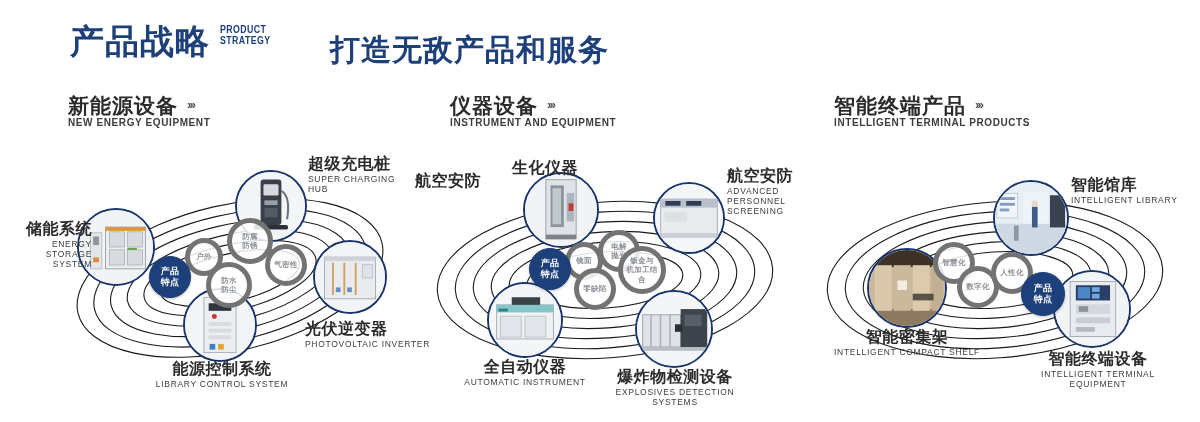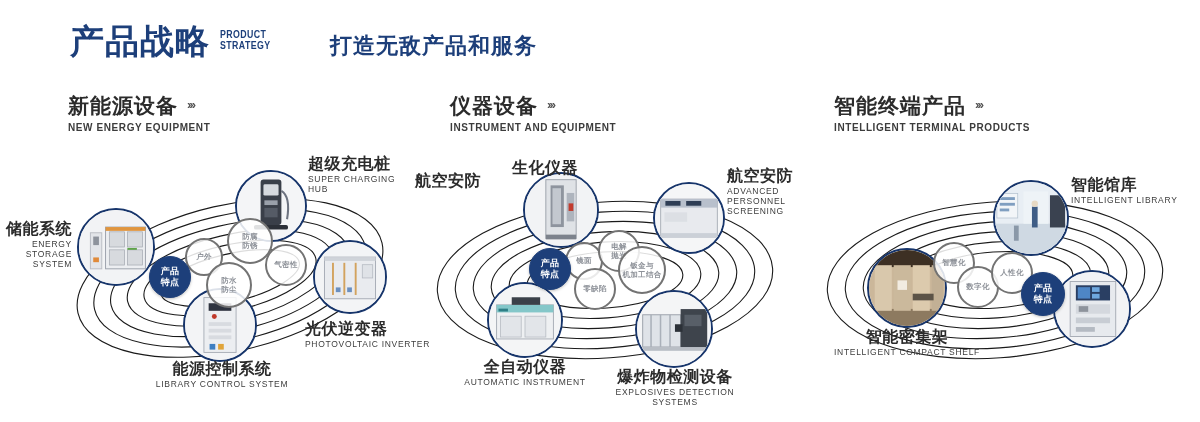--- a/index.html
+++ b/index.html
@@ -5,46 +5,46 @@
 <style>
   html,body{margin:0;padding:0;}
   body{
     width:1200px;height:422px;background:#ffffff;
     font-family:"Liberation Sans","DejaVu Sans",sans-serif;
     overflow:hidden;position:relative;
   }
   .stage{position:relative;width:1200px;height:422px;}
 
   
-  .hdr{position:absolute;left:70px;top:24px;display:flex;align-items:center;}
+  .hdr{position:absolute;left:70px;top:24px;display:flex;align-items:flex-start;}
   .hdr-cn{
     font-size:34px;font-weight:bold;color:#1d3f7a;letter-spacing:1px;
     line-height:1;font-family:"Liberation Sans","DejaVu Sans",sans-serif;
   }
   .hdr-en{
     margin-left:10px;margin-bottom:2px;color:#1d3f7a;font-weight:bold;
     font-size:11px;line-height:11px;letter-spacing:.5px;
     transform:scaleX(.8);transform-origin:left bottom;white-space:pre-line;
   }
   .hdr-sub{
-    position:absolute;left:330px;top:35px;font-size:22px;font-weight:bold;
+    position:absolute;left:330px;top:35px;font-size:30px;font-weight:bold;
     color:#1d3f7a;letter-spacing:1px;line-height:1;
   }
 
   
   .sect{position:absolute;}
   .sect .cn{
     font-size:21px;font-weight:bold;color:#2b2b2b;letter-spacing:1px;
     display:flex;align-items:center;line-height:1.1;
   }
   .sect .arrows{
     margin-left:9px;color:#555;font-size:13px;letter-spacing:-2px;font-weight:bold;
   }
   .sect .en{
-    margin-top:5px;font-size:10px;font-weight:bold;color:#3c3c3c;letter-spacing:.6px;
+    font-size:10px;font-weight:bold;color:#3c3c3c;letter-spacing:.6px;
   }
 
   
   .cluster{position:absolute;}
   .orbits{position:absolute;inset:0;}
   .orbits svg{display:block;overflow:visible;}
 
   
   .node{
     position:absolute;border-radius:50%;overflow:hidden;
@@ -59,21 +59,21 @@
   .nlabel .en{font-size:8.5px;font-weight:normal;color:#3c3c3c;letter-spacing:.7px;margin-top:2px;}
   .nlabel.r{text-align:right;}
   .nlabel.c{text-align:center;}
 
   
   .feat{
     position:absolute;border-radius:50%;display:flex;align-items:center;
     justify-content:center;text-align:center;box-sizing:border-box;
     font-size:7.5px;font-weight:bold;line-height:1.25;letter-spacing:.3px;
   }
-  .feat.ghost{border:2px solid #737373;color:#8e9299;background:rgba(255,255,255,.85);}
+  .feat.ghost{border:5px solid #737373;color:#8e9299;background:rgba(255,255,255,.85);}
   .feat.main{
     background:#1d3f7a;color:#fff;border:1px solid #1d3f7a;font-size:9px;
     box-shadow:0 1px 3px rgba(0,0,0,.25);
   }
 </style>
 </head>
 <body>
 
 <div class="stage">
 
@@ -128,21 +128,21 @@
         <rect x="15" y="50" width="6" height="5" fill="#e08a3a"></rect>
         <rect x="28" y="18" width="42" height="44" fill="#eceef1" stroke="#9aa0aa" stroke-width="1"></rect>
         <rect x="32" y="23" width="16" height="16" fill="#d7dade" stroke="#a8adb5" stroke-width=".8"></rect>
         <rect x="51" y="23" width="16" height="16" fill="#d7dade" stroke="#a8adb5" stroke-width=".8"></rect>
         <rect x="32" y="42" width="16" height="16" fill="#d7dade" stroke="#a8adb5" stroke-width=".8"></rect>
         <rect x="51" y="42" width="16" height="16" fill="#d7dade" stroke="#a8adb5" stroke-width=".8"></rect>
         <rect x="28" y="18" width="42" height="4" fill="#e0953e"></rect>
         <rect x="51" y="40" width="10" height="2" fill="#5fa34a"></rect>
       </svg>
     </div>
-    <div class="nlabel r" style="left:-55px;top:60px;width:72px;">
+    <div class="nlabel r" style="left:-55px;top:60px;width:72px;padding-left:20px;">
       <div class="cn">储能系统</div>
       <div class="en">ENERGY STORAGE SYSTEM</div>
     </div>
 
     <div class="node" style="left:180px;top:10px;width:72px;height:72px;">
       <svg class="ph" viewBox="0 0 72 72">
         <rect x="0" y="0" width="72" height="72" fill="#f4f5f7"></rect>
         <rect x="25" y="8" width="22" height="48" rx="3" fill="#3a3f49"></rect>
         <rect x="28" y="13" width="16" height="12" rx="1.5" fill="#d6d9de"></rect>
         <rect x="29" y="30" width="14" height="5" fill="#9aa0aa"></rect>
@@ -351,20 +351,24 @@
         <rect x="22" y="14" width="36" height="16" fill="#2a3f63"></rect>
         <rect x="24" y="16" width="13" height="12" fill="#4e86c6"></rect>
         <rect x="39" y="16" width="8" height="5" fill="#6fa8df"></rect>
         <rect x="39" y="23" width="8" height="5" fill="#6fa8df"></rect>
         <rect x="22" y="34" width="36" height="10" fill="#d4d8de"></rect>
         <rect x="25" y="36" width="10" height="6" fill="#8d939c"></rect>
         <rect x="22" y="48" width="36" height="6" fill="#c8cdd4"></rect>
         <rect x="22" y="58" width="20" height="5" fill="#b4bac2"></rect>
       </svg>
     </div>
+    <div class="nlabel c" style="left:198px;top:190px;width:170px;">
+      <div class="cn">智能终端设备</div>
+      <div class="en">INTELLIGENT TERMINAL EQUIPMENT</div>
+    </div>
 
     <div class="feat ghost" style="left:118px;top:82px;width:42px;height:42px;">智慧化</div>
     <div class="feat ghost" style="left:142px;top:106px;width:42px;height:42px;">数字化</div>
     <div class="feat ghost" style="left:176px;top:92px;width:42px;height:42px;">人性化</div>
     <div class="feat main" style="left:206px;top:112px;width:44px;height:44px;">
       <span>产品<br>特点</span>
     </div>
   </div>
 
 </div>

